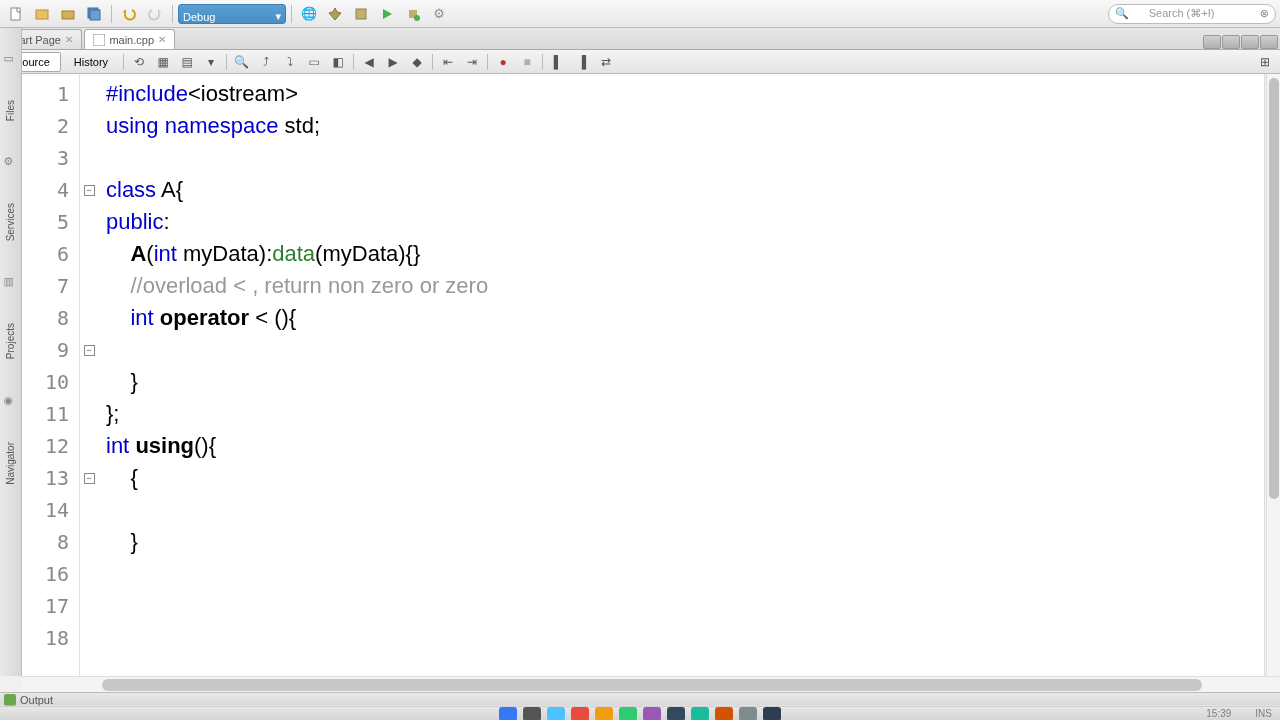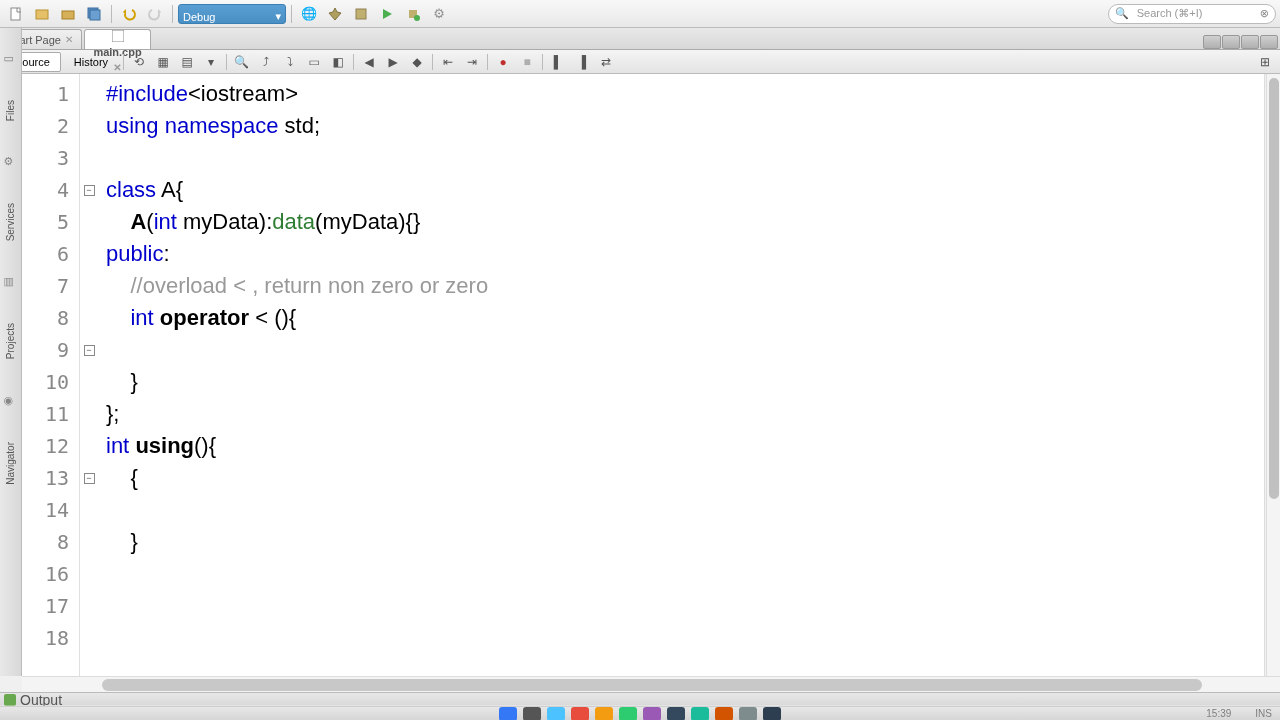--- a/index.html
+++ b/index.html
@@ -9,21 +9,21 @@
 .main-toolbar { height: 28px; background: linear-gradient(#f8f8f8,#e8e8e8); border-bottom: 1px solid #bbb; display: flex; align-items: center; padding: 0 4px; gap: 2px; }
 .tb-btn { width: 24px; height: 22px; display: flex; align-items: center; justify-content: center; border-radius: 2px; cursor: pointer; font-size: 13px; }
 .tb-sep { width: 1px; height: 18px; background: #bbb; margin: 0 3px; }
 .config-select { height: 20px; width: 108px; background: linear-gradient(#5a9fd4,#4a8fc4); color: #fff; border: 1px solid #3a7fb4; border-radius: 3px; font-size: 11px; padding: 0 4px; display: flex; align-items: flex-end; justify-content: space-between; cursor: pointer; }
 .search-box { margin-left: auto; height: 20px; width: 168px; background: #fff; border: 1px solid #bbb; border-radius: 10px; display: flex; align-items: center; padding: 0 6px; font-size: 11px; color: #999; }
 .search-box .clear { margin-left: auto; color: #888; cursor: pointer; }
 
 
 .tab-bar { height: 22px; background: linear-gradient(#e8e8e8,#d8d8d8); border-bottom: 1px solid #aaa; display: flex; align-items: flex-end; }
 .tab { height: 20px; padding: 0 8px; background: linear-gradient(#f0f0f0,#e0e0e0); border: 1px solid #aaa; border-bottom: none; border-radius: 3px 3px 0 0; margin-right: 2px; display: flex; align-items: center; font-size: 11px; color: #555; gap: 4px; cursor: pointer; }
-.tab.active { background: #fff; font-weight: bold; flex-direction: column; }
+.tab.active { background: #fff; font-weight: normal; }
 .tab .close { color: #999; font-size: 10px; }
 .tab .icon { width: 12px; height: 12px; display: inline-block; }
 .tab-right { margin-left: auto; display: flex; gap: 1px; padding-right: 2px; }
 .tab-right .win-btn { width: 18px; height: 14px; background: linear-gradient(#d0d0d0,#b0b0b0); border: 1px solid #999; border-radius: 2px; cursor: pointer; }
 
 
 .editor-toolbar { height: 24px; background: linear-gradient(#f4f4f4,#e4e4e4); border-bottom: 1px solid #bbb; display: flex; align-items: center; padding: 0 4px; gap: 2px; }
 .et-tab { height: 20px; padding: 0 10px; font-size: 11px; display: flex; align-items: center; border: 1px solid transparent; border-radius: 2px; cursor: pointer; }
 .et-tab.active { background: #fff; border-color: #aaa; }
 .et-btn { width: 22px; height: 20px; display: flex; align-items: center; justify-content: center; cursor: pointer; font-size: 12px; color: #555; border-radius: 2px; }
@@ -56,21 +56,21 @@
 .right-strip { width: 16px; background: #f0f0f0; border-left: 1px solid #ddd; position: relative; }
 .right-strip .mark { position: absolute; right: 2px; width: 6px; height: 6px; background: #4caf50; }
 .scrollbar-v { position:absolute; right:0; top:0; width:14px; height:100%; background:#f4f4f4; border-left:1px solid #ddd;}
 .scrollbar-v .thumb { position:absolute; left:2px; width:10px; background:#c0c0c0; border-radius:5px; top:4px; height:70%; }
 
 
 .hscroll { position: absolute; left: 22px; right: 0; bottom: 28px; height: 16px; background: #f4f4f4; border-top: 1px solid #ddd; }
 .hscroll .thumb { position:absolute; top:2px; left:80px; height:12px; width:1100px; background:#c8c8c8; border-radius:6px; }
 
 
-.footer-bar { position: absolute; left: 0; right: 0; bottom: 14px; height: 14px; background: linear-gradient(#e8e8e8,#d8d8d8); border-top: 1px solid #bbb; display: flex; align-items: center; padding: 0 4px; font-size: 14px; color: #555; }
+.footer-bar { position: absolute; left: 0; right: 0; bottom: 14px; height: 14px; background: linear-gradient(#e8e8e8,#d8d8d8); border-top: 1px solid #bbb; display: flex; align-items: center; padding: 0 4px; font-size: 11px; color: #555; }
 .footer-bar .out-icon { width: 12px; height: 12px; background: #6aa84f; border-radius: 2px; margin-right: 4px; }
 
 
 .status-bar { position: absolute; left: 0; right: 0; bottom: 0; height: 14px; background: #e0e0e0; border-top: 1px solid #bbb; display: flex; align-items: center; justify-content: flex-end; padding: 0 8px; font-size: 10px; color: #333; gap: 24px; }
 
 
 .dock { position: absolute; left:0; right:0; bottom:-3px; height: 18px; background: linear-gradient(rgba(255,255,255,.3),rgba(200,200,200,.6)); display:flex; justify-content:center; gap:6px; align-items:center; filter: blur(.4px);}
 .dock .app { width: 18px; height: 14px; border-radius: 3px; }
 
 svg { display: block; }
@@ -138,21 +138,21 @@
     </div>
   <div class="tb-btn">
       <svg width="14" height="14">
         <rect x="3" y="3" width="8" height="8" fill="#c0b070"></rect>
         <circle cx="11" cy="11" r="3" fill="#4caf50"></circle>
       </svg>
     </div>
   <div class="tb-btn" style="opacity:.4">⚙</div>
   <div class="search-box">
     <span>🔍</span>
-    <span style="margin-left:8px">Search (⌘+I)</span>
+    <span style="margin-left:20px">Search (⌘+I)</span>
     <span class="clear">⊗</span>
   </div>
 </div>
 
 <div class="tab-bar">
   <div class="tab">
     <span>Start Page</span>
     <span class="close">✕</span>
   </div>
   <div class="tab active">
@@ -263,22 +263,22 @@
       <div class="fm"></div>
       <div class="fm"></div>
       <div class="fm"></div>
       <div class="fm"></div>
     </div>
   <div class="code" id="code">
       <div class="line"><span class="kw">#include</span>&lt;iostream&gt;</div>
       <div class="line"><span class="kw">using</span> <span class="kw">namespace</span> std;</div>
       <div class="line"></div>
       <div class="line"><span class="kw">class</span> A{</div>
+      <div class="line"><span class="kw">public</span>:</div>
       <div class="line">    <span class="ident-bold">A</span>(<span class="kw">int</span> myData):<span style="color:#2e7d32">data</span>(myData){}</div>
-      <div class="line"><span class="kw">public</span>:</div>
       <div class="line">    <span class="comment">//overload &lt; , return non zero or zero</span></div>
       <div class="line">    <span class="kw">int</span> <span class="ident-bold">operator</span> &lt; (){</div>
       <div class="line"></div>
       <div class="line">    }</div>
       <div class="line">};</div>
       <div class="line"><span class="kw">int</span> <span class="ident-bold">using</span>(){</div>
       <div class="line">    {</div>
       <div class="line"></div>
       <div class="line">    }</div>
     </div>

